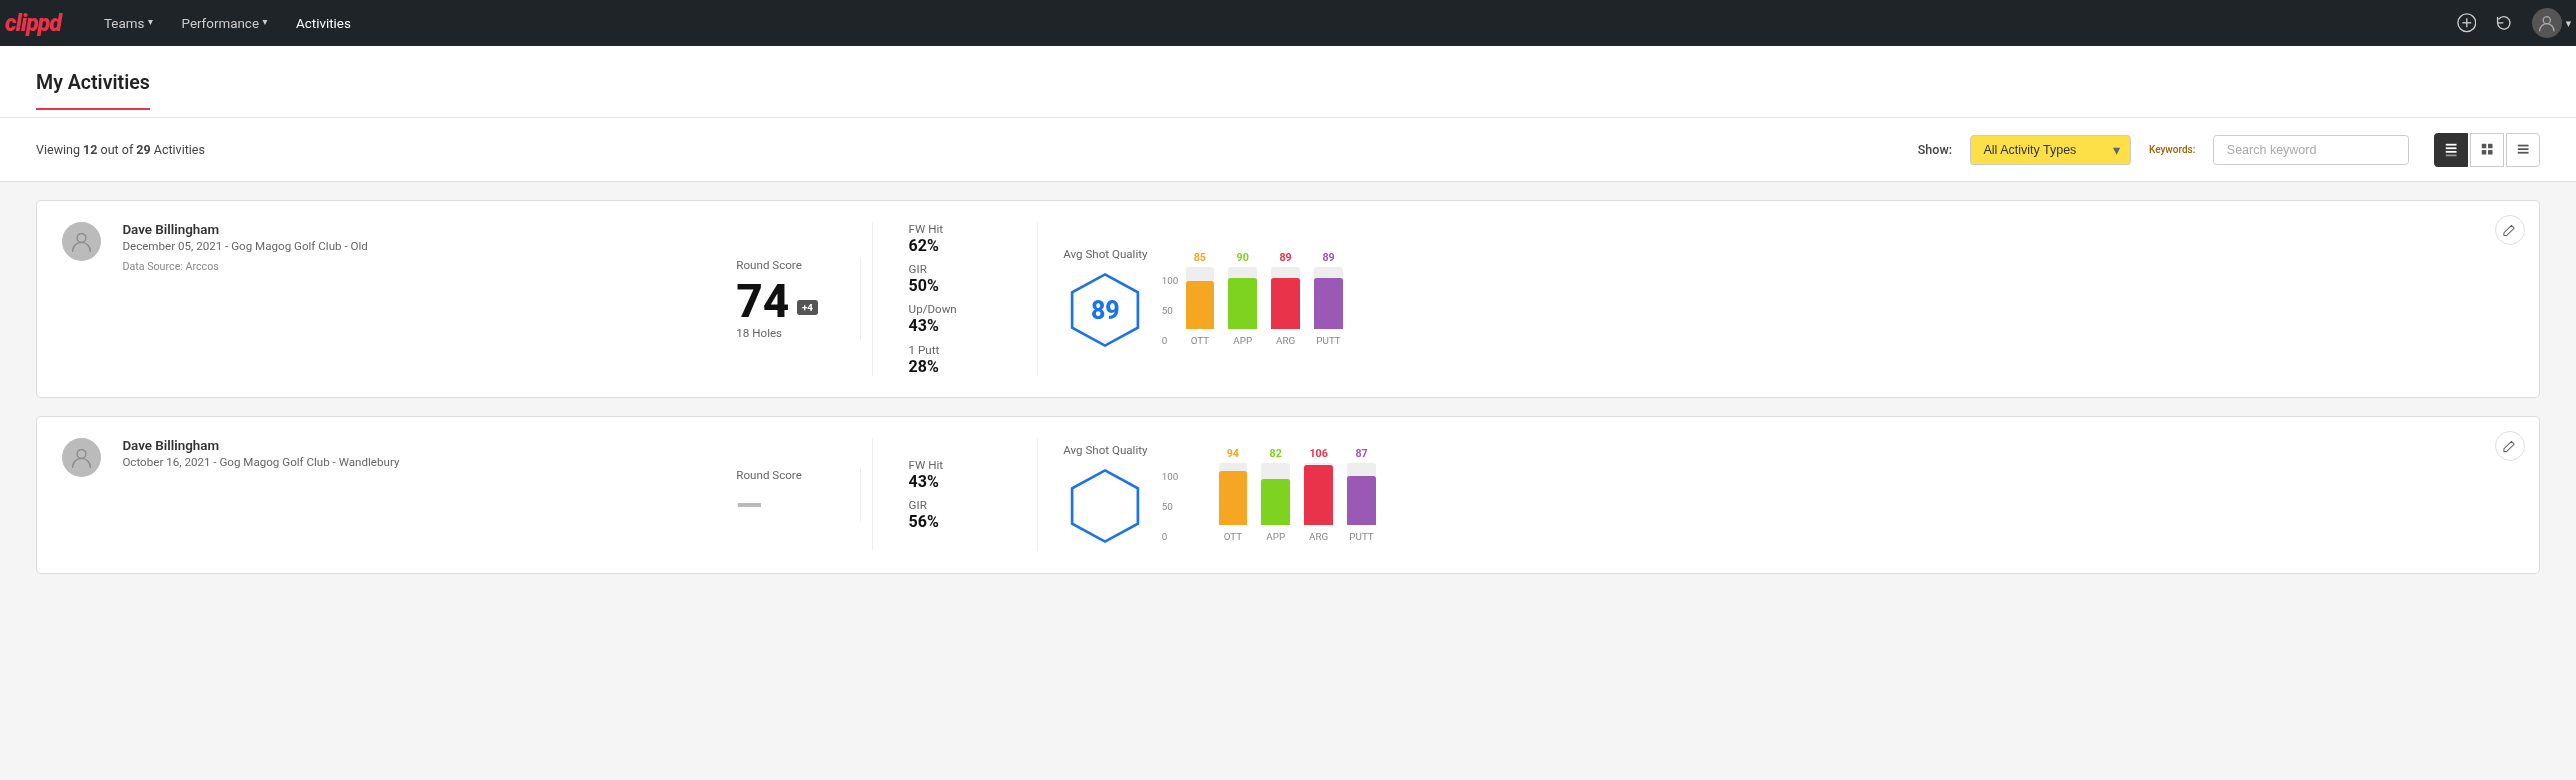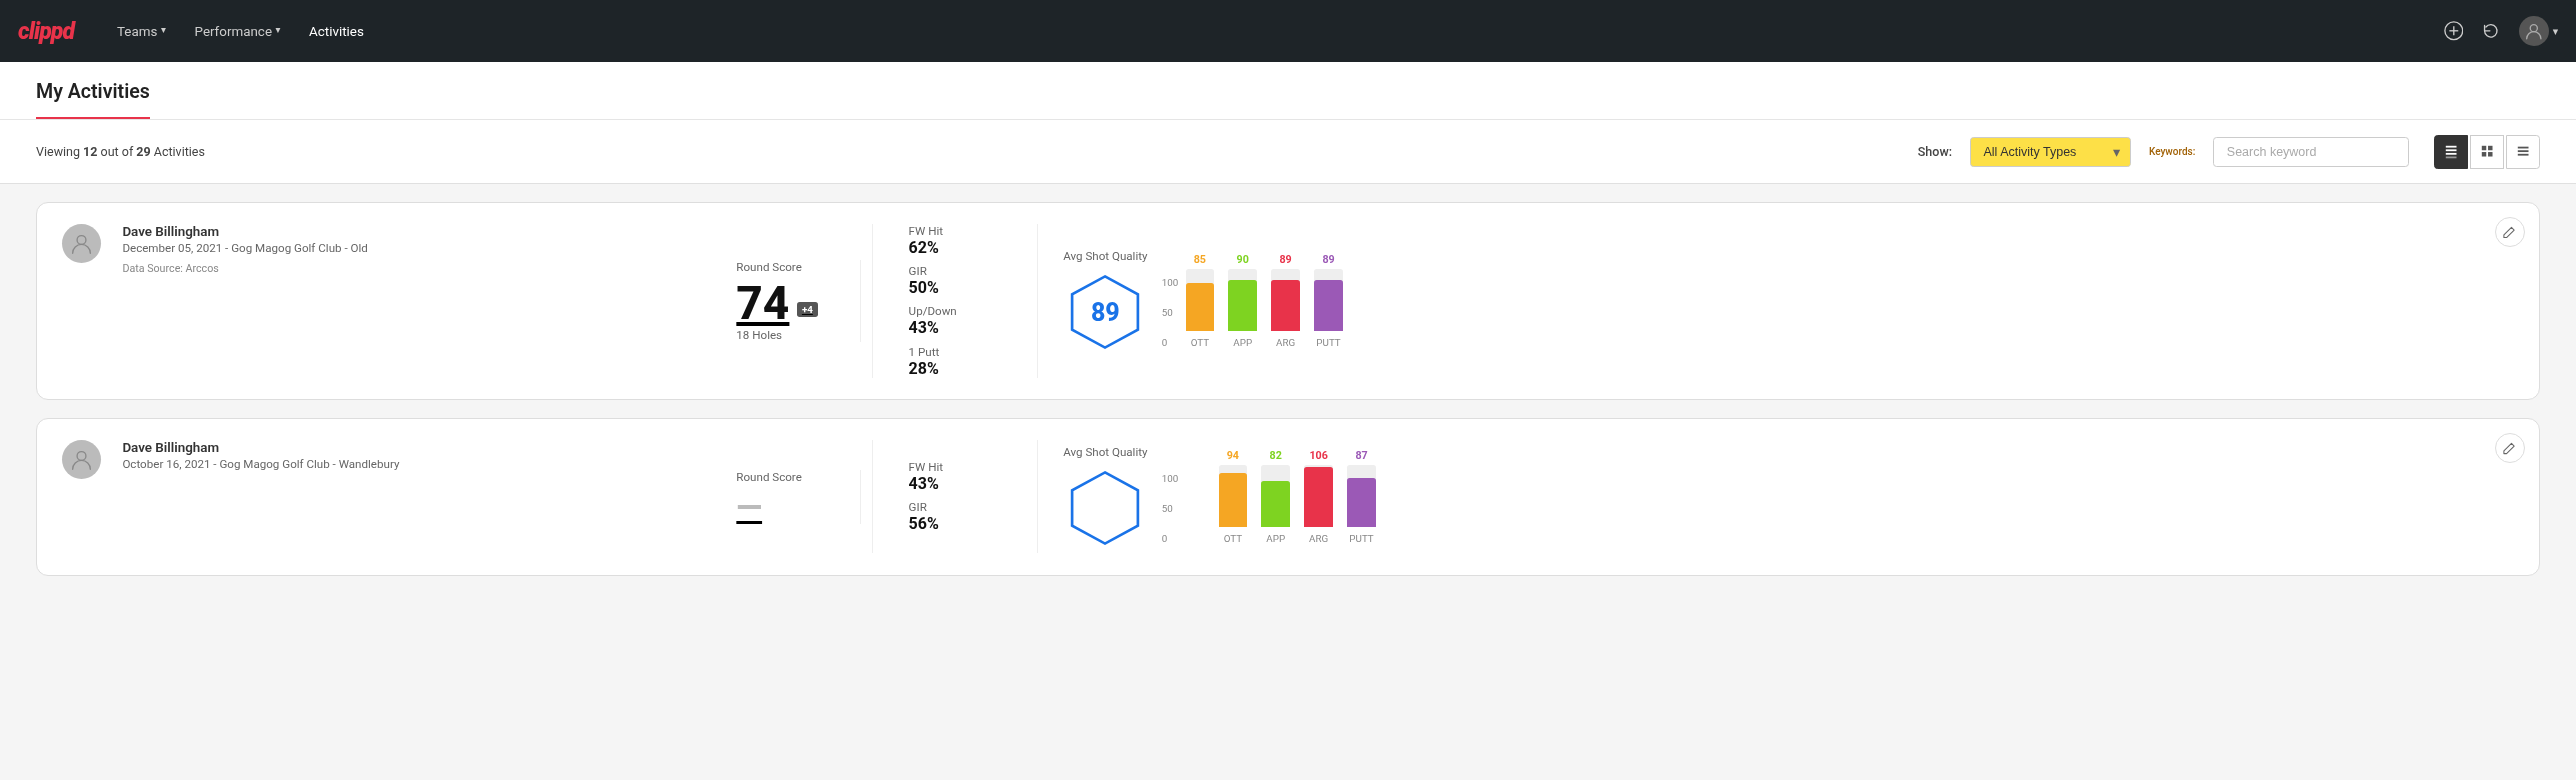--- a/index.html
+++ b/index.html
@@ -1,24 +1,24 @@
 <!DOCTYPE html>
 <html style="font-size:14.3px"><head>
   <meta charset="utf-8">
   <style>
     * { box-sizing: border-box; margin: 0; padding: 0; }
     body { font-family: -apple-system, BlinkMacSystemFont, 'Segoe UI', Roboto, sans-serif; background: #f5f5f5; }
 
     
     .nav {
       background: #1e2428;
-      height: 62px;
-      display: flex;
-      align-items: center;
-      padding: 0 18px;
+      height: 46px;
+      display: flex;
+      align-items: center;
+      padding: 0 5px;
       gap: 28.6px;
     }
     .nav-logo {
       color: #e8334a;
       font-size: 23px;
       font-weight: 900;
       font-style: italic;
       letter-spacing: -0.9px;
       margin-right: 14.3px;
     }
@@ -58,21 +58,21 @@
     .nav-avatar-wrapper {
       display: flex;
       align-items: center;
       gap: 3.6px;
       cursor: pointer;
     }
 
     
     .page-header {
       background: #fff;
-      padding: 0 36px;
+      padding: 7px 36px;
       border-bottom: 0.9px solid #e5e5e5;
     }
     .page-title {
       font-size: 19.6px;
       font-weight: 600;
       color: #222;
       padding: 18px 0 14.3px;
       border-bottom: 2.7px solid #e8334a;
       display: inline-block;
     }
@@ -163,21 +163,21 @@
 
     
     .main-content {
       padding: 18px 36px;
     }
 
     
     .activity-card {
       background: #fff;
       border: 0.9px solid #ddd;
-      border-radius: 12px;
+      border-radius: 5px;
       padding: 21.4px 25px;
       margin-bottom: 18px;
       position: relative;
     }
     .card-top { display: flex; align-items: flex-start; gap: 21.4px; }
     .avatar-circle {
       width: 39px;
       height: 39px;
       border-radius: 50%;
       background: #bbb;
@@ -209,21 +209,21 @@
       font-size: 10.7px;
       color: #888;
       margin-top: 7.1px;
     }
 
     
     .card-stats { display: flex; align-items: center; gap: 0; flex: 2; }
     .stat-block { padding: 0 25px; border-right: 0.9px solid #eee; }
     .stat-block:first-child { padding-left: 0; }
     .stat-label { font-size: 11.6px; color: #666; margin-bottom: 5.4px; }
-    .stat-score-row { display: flex; align-items: flex-end; gap: 7.1px; text-decoration: underline; }
+    .stat-score-row { display: flex; align-items: flex-end; gap: 7.1px; }
     .stat-big { font-size: 46px; font-weight: 800; color: #111; line-height: 1; }
     .stat-badge {
       background: #555;
       color: #fff;
       font-size: 9.8px;
       font-weight: 700;
       padding: 1.8px 5.4px;
       border-radius: 2.7px;
       margin-bottom: 9px;
     }

